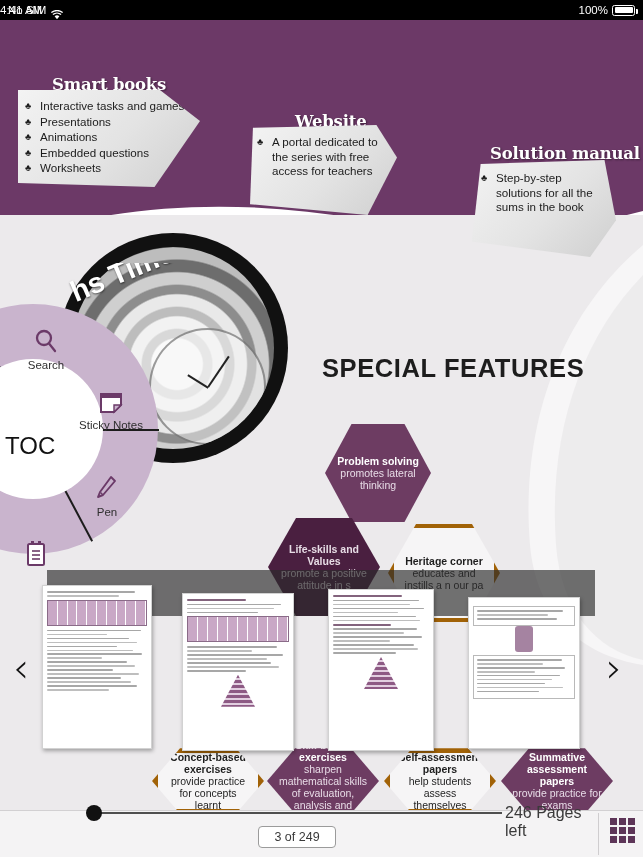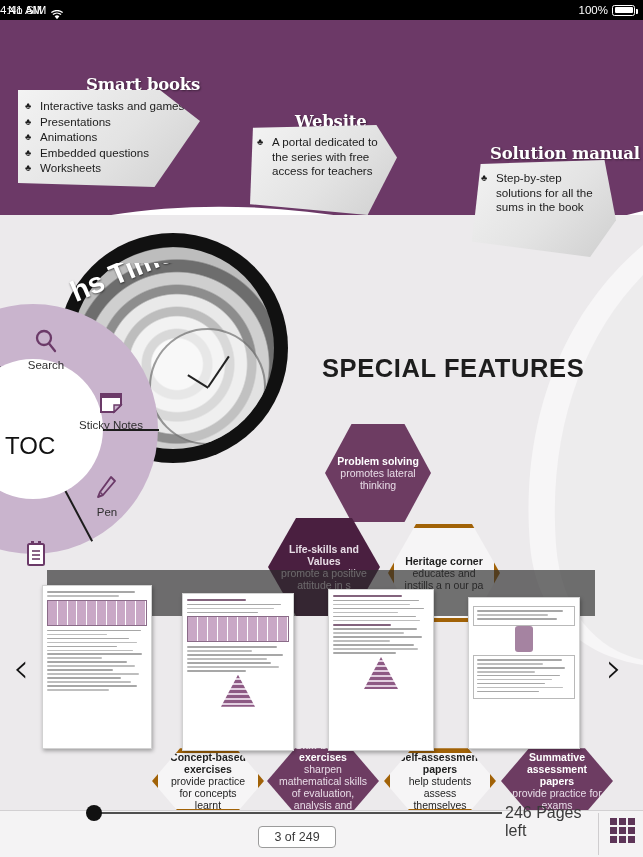--- a/index.html
+++ b/index.html
@@ -59,21 +59,21 @@
   }
   .callout-title {
     position: absolute; color: #fff;
     font-family: "DejaVu Serif", serif; font-weight: bold;
     font-size: 16.5px; letter-spacing: -0.2px;
     text-shadow: 1px 1px 2px rgba(0,0,0,.45);
   }
 
   #co1 { left: 18px; top: 70px; width: 182px; height: 97px;
          clip-path: polygon(0 0, 78% 0, 100% 32%, 75% 100%, 0 96%); padding: 9px 8px 0 6px; }
-  #co1t { left: 52px; top: 55px; margin-left: 34px; }
+  #co1t { left: 52px; top: 55px; }
   #co2 { left: 250px; top: 105px; width: 147px; height: 90px;
          clip-path: polygon(2% 3%, 86% 0, 100% 36%, 80% 100%, 0 88%); padding: 10px 6px 0 6px; }
   #co2t { left: 295px; top: 92px; }
   #co3 { left: 472px; top: 140px; width: 144px; height: 97px;
          clip-path: polygon(6% 4%, 92% 0, 100% 62%, 82% 100%, 0 84%); padding: 11px 6px 0 8px; }
   #co3t { left: 490px; top: 124px; }
 
   
   .cover-wrap { position: absolute; left: 58px; top: 213px; width: 230px; height: 230px; }
   .cover-ring {

